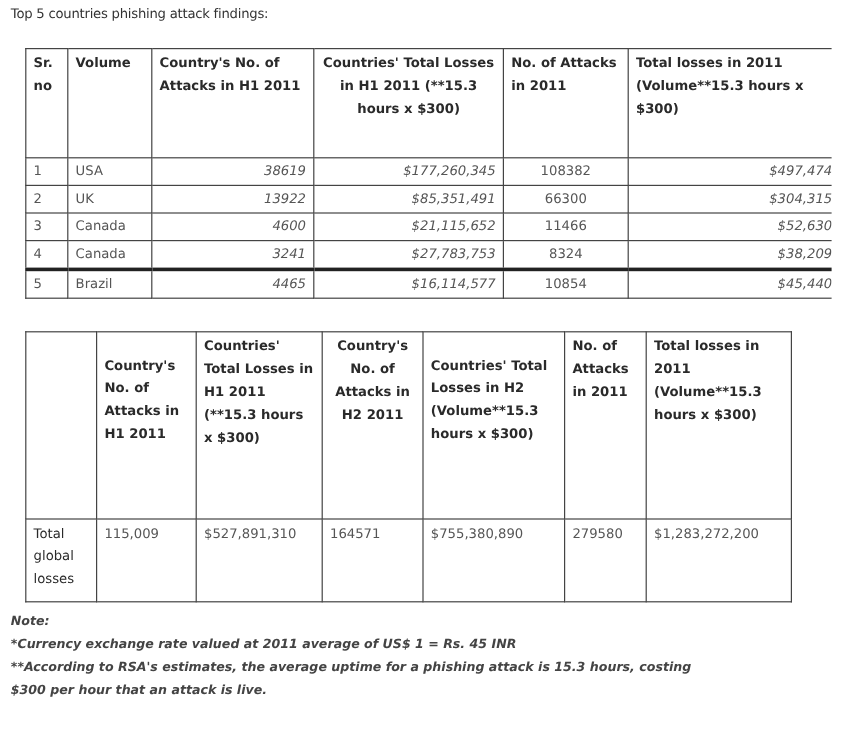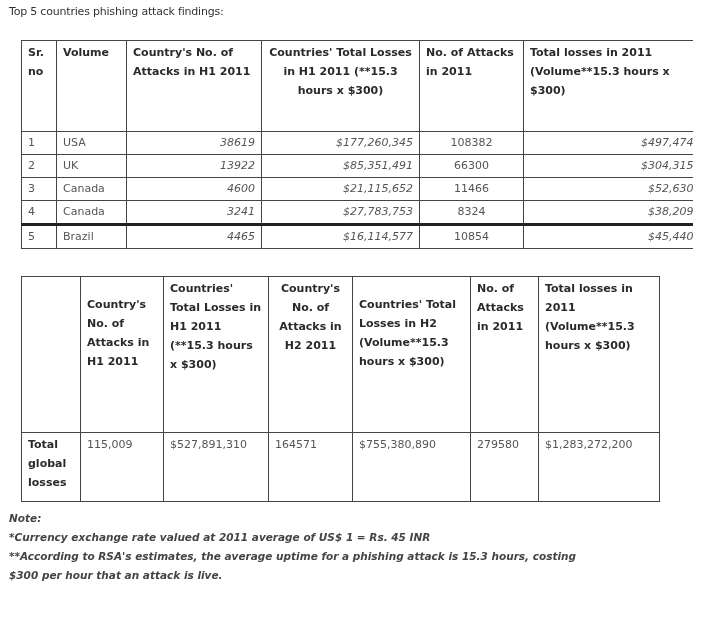--- a/index.html
+++ b/index.html
@@ -15,21 +15,21 @@
   #t1 { left: 21px; top: 40px; width: 690px; }
   #t1-wrap { position: absolute; left: 0; top: 0; width: 693px; height: 539px; overflow: hidden; }
   #t1 tr.head th { height: 86px; }
   #t1 tr.row td { height: 20px; padding-top: 1px; padding-bottom: 1px; }
   #t1 tr.row.thick td { border-top: 3px solid #222; }
   #t2 { left: 21px; top: 276px; width: 638px; }
   #t2 tr.head th { height: 135px; vertical-align: bottom; padding-bottom: 2px; }
   #t2 tr.head th.top { vertical-align: top; }
   #t2 tr.head th.mid { vertical-align: middle; }
   #t2 tr.row td { height: 64px; }
-  #t2 tr.row td.lbl { font-weight: bold; color: #2a2a2a; }
+  #t2 tr.row td.lbl { font-weight: normal; color: #2a2a2a; }
   .notes { position: absolute; left: 9px; top: 509px; font-size: 10.5px; font-style: italic; color: #444; line-height: 19px; width: 680px; }
   .notes div { white-space: nowrap; font-weight: bold; }
 </style>
 </head>
 <body>
 
 <div class="title">Top 5 countries phishing attack findings:</div>
 
 <div id="t1-wrap">
 <table id="t1">

